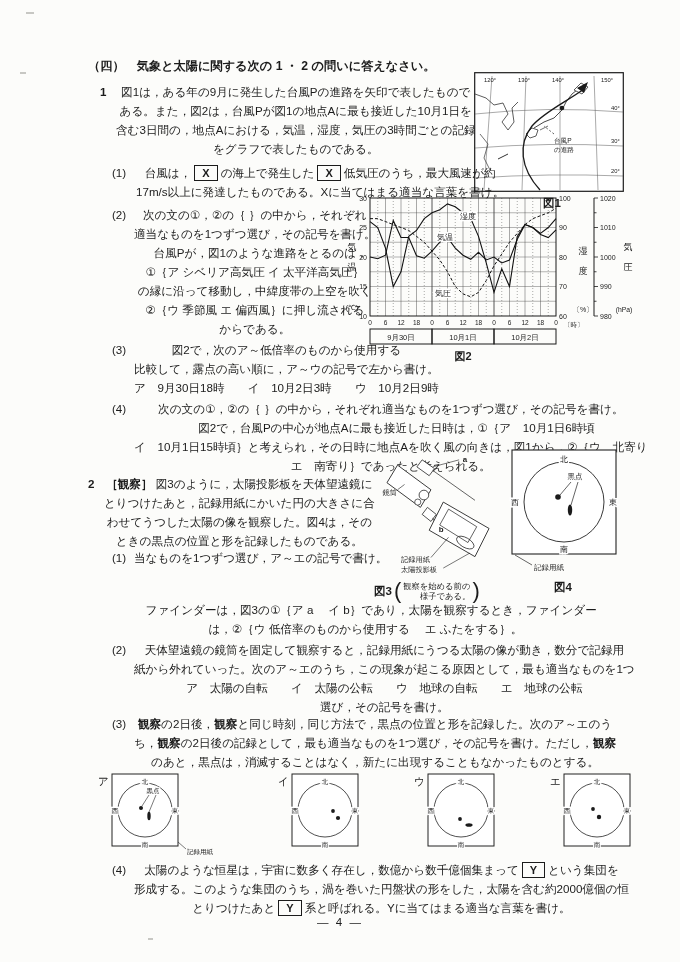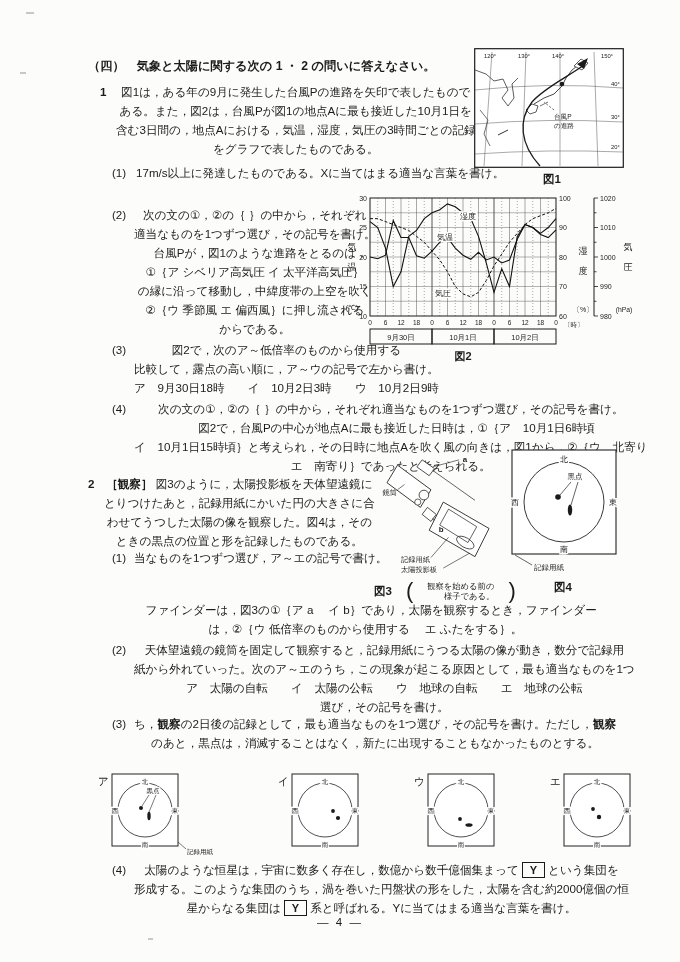--- a/index.html
+++ b/index.html
@@ -9,21 +9,21 @@
   .txt{font-size:11.6px;line-height:19px;}
   .abs{position:absolute;}
   .item{position:absolute;display:flex;}
   .item .num{flex:none;font-size:11.6px;line-height:19px;}
   .line{white-space:nowrap;text-align:center;}
   .bold{font-weight:bold;}
   .xbox{display:inline-block;border:1px solid #1b1b1b;padding:0 7px;margin:0 3px;
         font-weight:bold;line-height:14px;font-size:11px;}
   .header{font-weight:600;font-size:12.2px;white-space:nowrap;}
   .figcap{font-weight:bold;font-size:11.5px;text-align:center;}
-  .fig3cap{display:flex;align-items:center;gap:14px;}
+  .fig3cap{display:flex;align-items:center;gap:2px;}
   .fig3cap .paren{font-size:22px;font-weight:300;line-height:22px;}
   .fig3cap .note{font-size:8.3px;line-height:10px;white-space:nowrap;text-align:right;}
   .footer{position:absolute;left:0;right:0;text-align:center;font-size:11.5px;letter-spacing:2px;}
   .speck{position:absolute;background:#c7c7c3;}
   svg text{fill:#1b1b1b;}
   .optwrap{display:flex;}
 </style>
 </head>
 <body>
 
@@ -38,21 +38,21 @@
   <div class="item" style="left:100px;top:82px;">
     <span class="num bold" style="width:16px;">1</span>
     <div class="txt">
         <div class="line"><span>図1は，ある年の9月に発生した台風Pの進路を矢印で表したもので</span></div>
         <div class="line"><span>ある。また，図2は，台風Pが図1の地点Aに最も接近した10月1日を</span></div>
         <div class="line"><span>含む3日間の，地点Aにおける，気温，湿度，気圧の3時間ごとの記録</span></div>
         <div class="line"><span>をグラフで表したものである。</span></div>
       </div>
   </div>
 
-  <div class="abs" style="left:474px;top:48px;width:156px;">
+  <div class="abs" style="left:474px;top:72px;width:156px;">
     <svg width="150" height="120" viewBox="0 0 150 120">
       <rect x="0.7" y="0.7" width="148.6" height="118.6" fill="#fff" stroke="#1b1b1b" stroke-width="1.2"></rect>
 
       <line x1="18" y1="4" x2="10" y2="118" stroke="#555" stroke-width="0.5"></line>
       <line x1="52" y1="4" x2="48" y2="118" stroke="#555" stroke-width="0.5"></line>
       <line x1="86" y1="4" x2="86" y2="118" stroke="#555" stroke-width="0.5"></line>
       <line x1="120" y1="4" x2="124" y2="118" stroke="#555" stroke-width="0.5"></line>
       <path d="M1,42 Q75,34 149,40" fill="none" stroke="#555" stroke-width="0.5"></path>
       <path d="M1,76 Q75,70 149,74" fill="none" stroke="#555" stroke-width="0.5"></path>
       <path d="M1,106 Q75,101 149,104" fill="none" stroke="#555" stroke-width="0.5"></path>
@@ -78,20 +78,21 @@
       <line x1="80" y1="62" x2="70" y2="54" stroke="#1b1b1b" stroke-width="0.7" stroke-dasharray="2,2"></line>
       <text x="80" y="71" font-size="6.6">台風P</text>
       <text x="80" y="80" font-size="6.6">の進路</text>
     </svg>
     <div class="figcap">図1</div>
   </div>
 
   <div class="item" style="left:112px;top:163px;">
     <span class="num" style="width:24px;">(1)</span>
     <div class="txt">
+        <div class="line"><span>台風は，</span><span class="xbox">X</span><span>の海上で発生した</span><span class="xbox">X</span><span>低気圧のうち，最大風速が約</span></div>
         <div class="line"><span>17m/s以上に発達したものである。Xに当てはまる適当な言葉を書け。</span></div>
       </div>
   </div>
 
   <div class="item" style="left:112px;top:205px;">
     <span class="num" style="width:22px;">(2)</span>
     <div class="txt">
         <div class="line"><span>次の文の①，②の｛ ｝の中から，それぞれ</span></div>
         <div class="line"><span>適当なものを1つずつ選び，その記号を書け。</span></div>
         <div class="line"><span>　台風Pが，図1のような進路をとるのは，</span></div>
@@ -298,20 +299,21 @@
         <div class="line"><span>天体望遠鏡の鏡筒を固定して観察すると，記録用紙にうつる太陽の像が動き，数分で記録用</span></div>
         <div class="line"><span>紙から外れていった。次のア～エのうち，この現象が起こる原因として，最も適当なものを1つ</span></div>
         <div class="line"><span>ア　太陽の自転　　イ　太陽の公転　　ウ　地球の自転　　エ　地球の公転</span></div>
         <div class="line"><span>選び，その記号を書け。</span></div>
       </div>
   </div>
 
   <div class="item" style="left:112px;top:714px;">
     <span class="num" style="width:22px;">(3)</span>
     <div class="txt">
+        <div class="line"><span class="bold">観察</span><span>の2日後，</span><span class="bold">観察</span><span>と同じ時刻，同じ方法で，黒点の位置と形を記録した。次のア～エのう</span></div>
         <div class="line"><span>ち，</span><span class="bold">観察</span><span>の2日後の記録として，最も適当なものを1つ選び，その記号を書け。ただし，</span><span class="bold">観察</span></div>
         <div class="line"><span>のあと，黒点は，消滅することはなく，新たに出現することもなかったものとする。</span></div>
       </div>
   </div>
 
   <div class="abs optwrap" id="option-row" style="left:96px;top:772px;gap:44px;">
       <div><svg width="136" height="90" viewBox="0 0 136 90">
           <text x="2" y="13" font-size="10.5">ア</text>
           <rect x="16" y="2" width="66" height="72" fill="#fff" stroke="#222" stroke-width="1"></rect>
           <circle cx="49" cy="38" r="27" fill="none" stroke="#222" stroke-width="0.8"></circle>
@@ -360,19 +362,19 @@
           <circle cx="45" cy="37" r="1.9" fill="#1b1b1b"></circle>
           <circle cx="51" cy="45" r="2.2" fill="#1b1b1b"></circle>
         </svg></div>
     </div>
 
   <div class="item" style="left:112px;top:860px;">
     <span class="num" style="width:22px;">(4)</span>
     <div class="txt">
         <div class="line"><span>太陽のような恒星は，宇宙に数多く存在し，数億から数千億個集まって</span><span class="xbox">Y</span><span>という集団を</span></div>
         <div class="line"><span>形成する。このような集団のうち，渦を巻いた円盤状の形をした，太陽を含む約2000億個の恒</span></div>
-        <div class="line"><span>星からなる集団は</span><span class="xbox">Y</span><span>系と呼ばれる。Yに当てはまる適当な言葉を書け。</span></div>
+        <div class="line"><span>とりつけたあと</span><span class="xbox">Y</span><span>系と呼ばれる。Yに当てはまる適当な言葉を書け。</span></div>
       </div>
   </div>
 
   <div class="footer" style="top:916px;">— 4 —</div>
 
 </div>
 
 </body></html>

